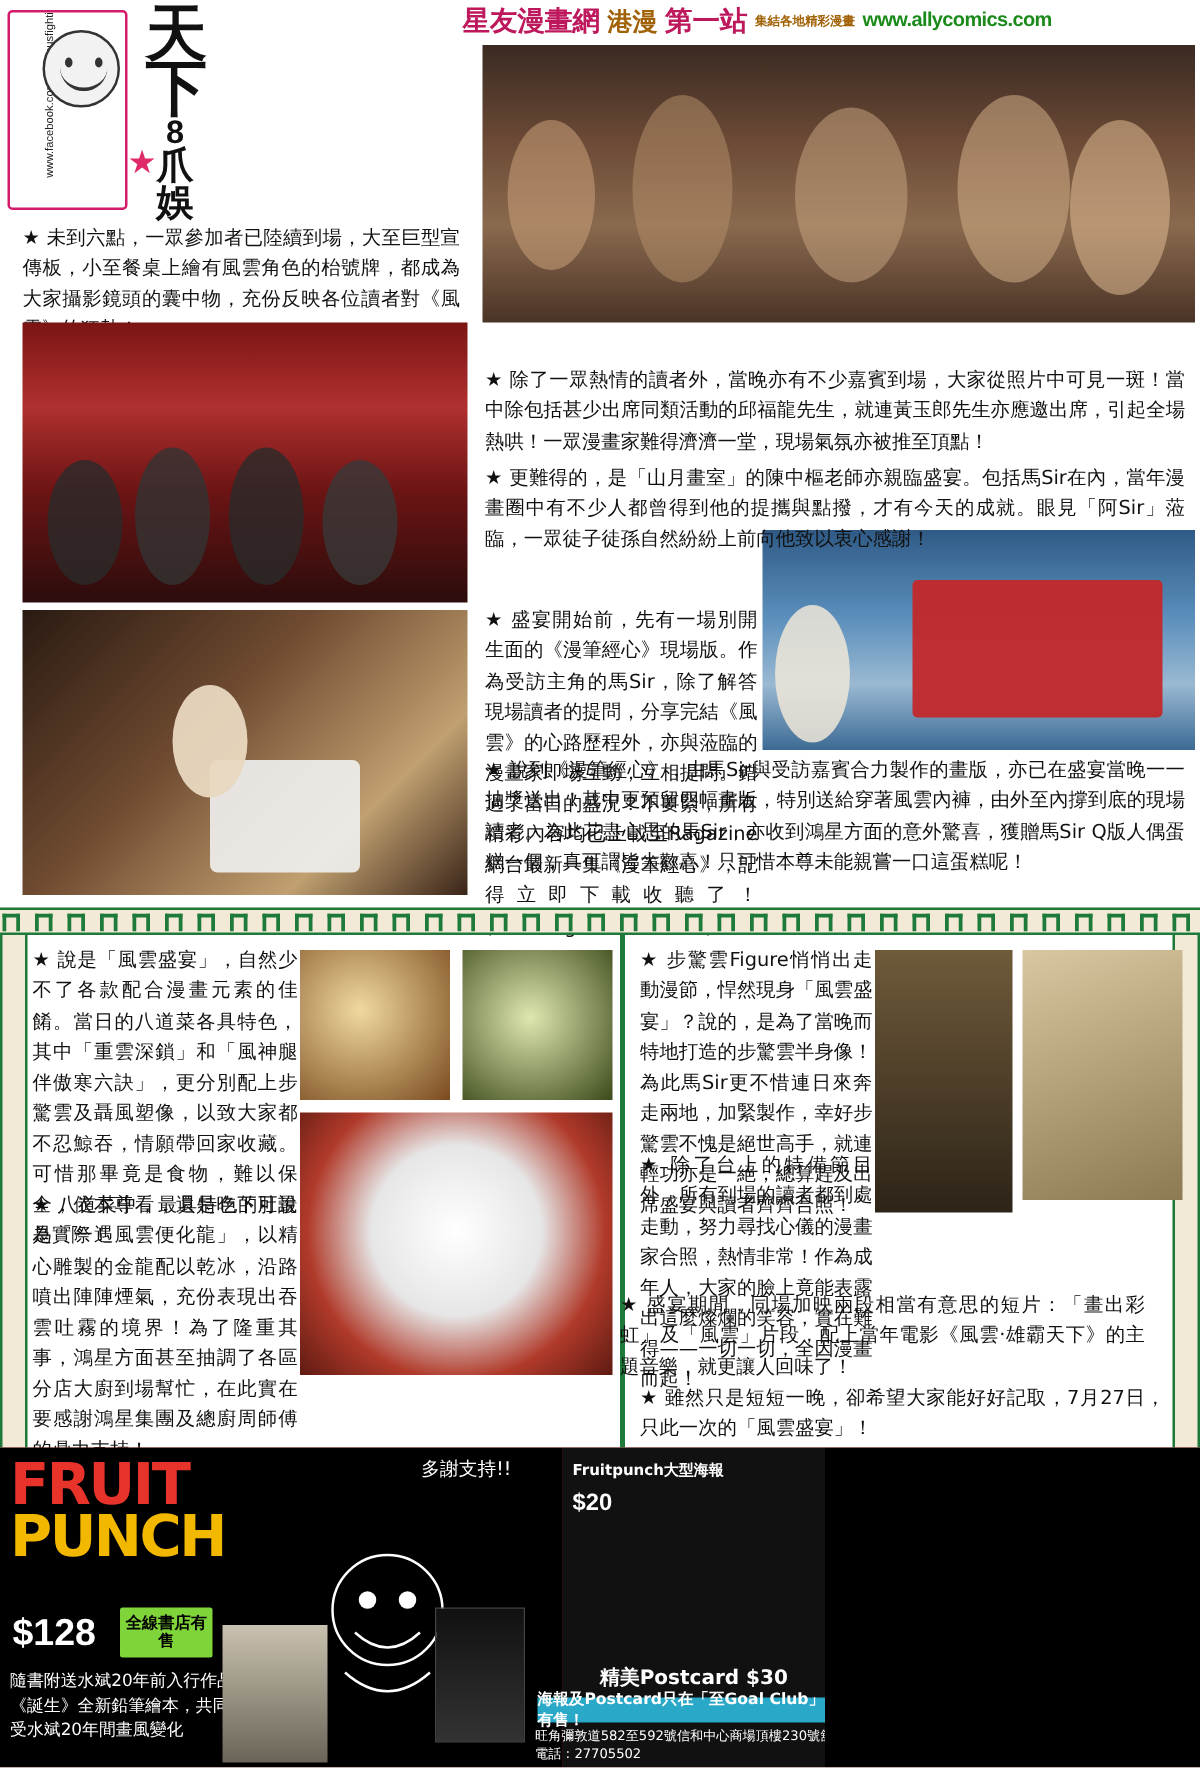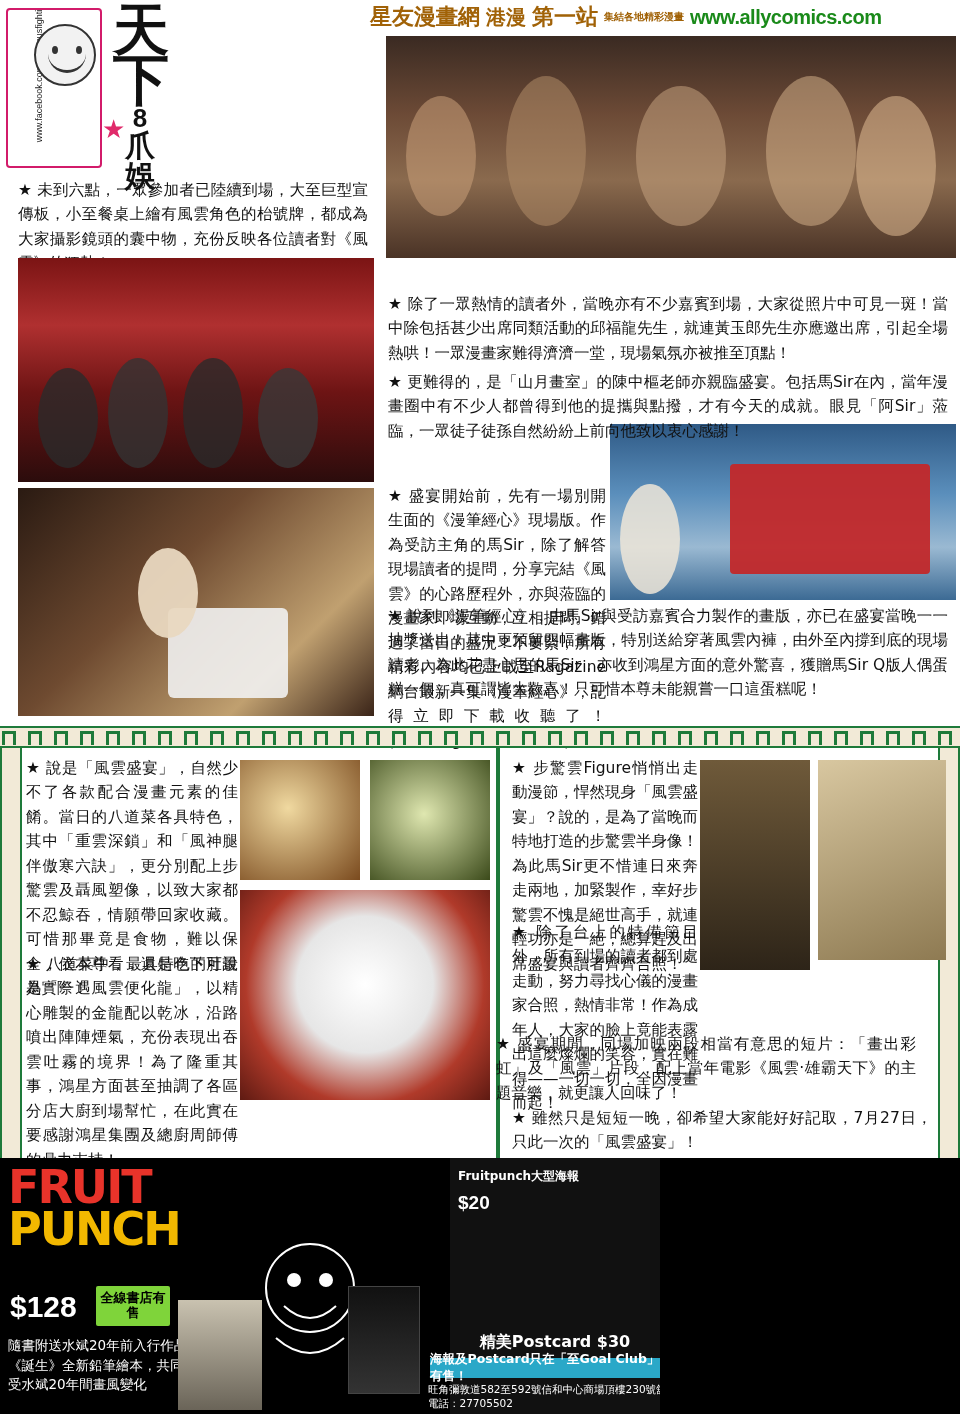--- a/index.html
+++ b/index.html
@@ -17,22 +17,22 @@
     position:absolute; left:0; top:0; width:960px; height:34px;
     background:#ffffff;
     display:flex; align-items:center;
   }
   .banner-strip {
     position:absolute; left:370px; top:2px; width:590px; height:30px;
     display:flex; align-items:center; gap:6px;
     font-size:15px; font-weight:bold; white-space:nowrap;
   }
   .banner-black { color:#a16207; }
-  .banner-url { color:#1a8a1a; font-family:"Liberation Sans", sans-serif; font-size:20px; letter-spacing:-0.5px;}
-  .banner-big { color:#a16207; font-size:22px; font-weight:bold; }
+  .banner-url { color:#1a8a1a; font-family:"Liberation Sans", sans-serif; font-size:16px; letter-spacing:-0.5px;}
+  .banner-big { color:#be185d; font-size:22px; font-weight:bold; }
 
   
   .fbtag {
     position:absolute; left:6px; top:8px; width:96px; height:160px;
     border:2px solid #d21b6a; border-radius:4px;
     background:#fff; overflow:hidden;
   }
   .fbtag .url {
     position:absolute; left:-44px; top:56px; width:150px;
     transform:rotate(-90deg);
@@ -48,21 +48,21 @@
   }
   .fbtag .eye{position:absolute;top:20px;width:6px;height:8px;background:#333;border-radius:50%;}
   .fbtag .eye.l{left:16px;} .fbtag .eye.r{left:40px;}
 
   
   .logo-block{
     position:absolute; left:100px; top:4px; width:80px; height:170px;
     text-align:center;
   }
   .logo-tin{
-    font-family:"DejaVu Serif", serif; font-size:56px; font-weight:bold; color:#111;
+    font-family:"DejaVu Serif", serif; font-size:49px; font-weight:bold; color:#111;
     line-height:0.9; letter-spacing:-2px;
   }
   .logo-8{
     font-size:26px; font-weight:bold; color:#111; line-height:1;
   }
   .logo-zhao{
     font-family:"DejaVu Serif", serif; font-size:30px; font-weight:bold; color:#111; line-height:1;
   }
   .logo-star{
     position:absolute; left:2px; top:110px; color:#e02a6a; font-size:26px;
@@ -362,20 +362,21 @@
         <div>
           <span class="fl" style="color:#e8332a">FRUIT</span>
         </div>
         <div>
           <span class="fl" style="color:#f2b800">PUNCH</span>
         </div>
       </div>
       <div class="price">$128</div>
       <div class="sale-badge">全線書店有售</div>
       <div class="ad-desc">隨書附送水斌20年前入行作品《誕生》全新鉛筆繪本，共同感受水斌20年間畫風變化</div>
+      <div class="thanks-bubble">多謝支持!!</div>
       <div class="ad-photo2"></div>
       <div class="ad-sketch">
         <svg viewBox="0 0 120 190" width="120" height="190">
           <circle cx="60" cy="70" r="44" fill="none" stroke="#fff" stroke-width="2"></circle>
           <circle cx="44" cy="62" r="7" fill="#fff"></circle>
           <circle cx="76" cy="62" r="7" fill="#fff"></circle>
           <path d="M34 88 Q60 112 86 88" fill="none" stroke="#fff" stroke-width="2"></path>
           <path d="M26 120 Q60 150 94 120" fill="none" stroke="#fff" stroke-width="2"></path>
         </svg>
       </div>

